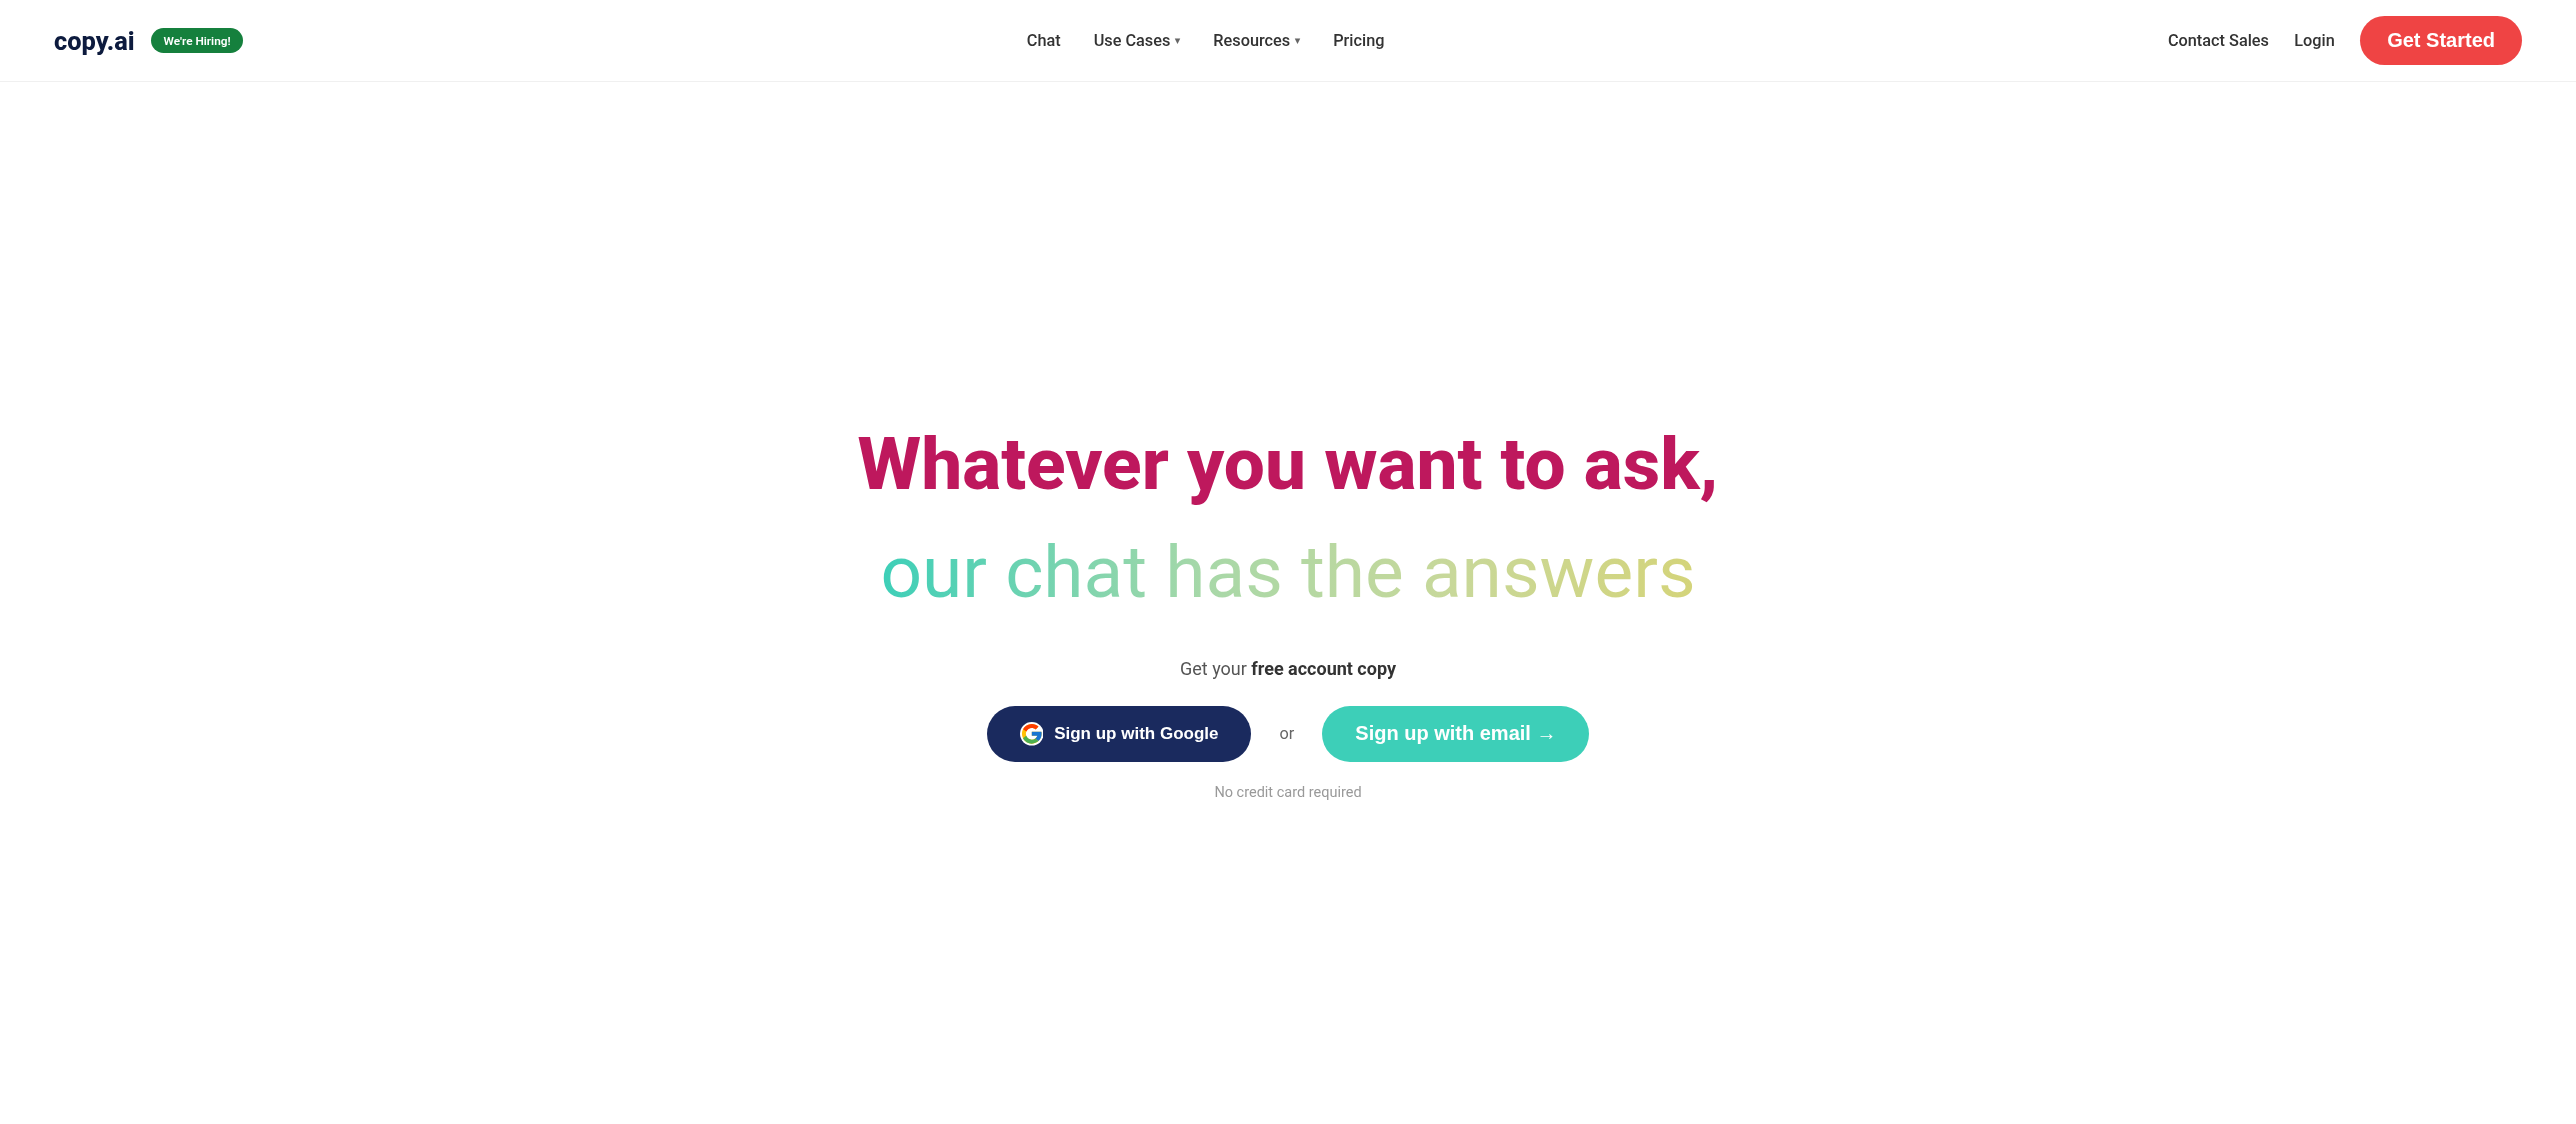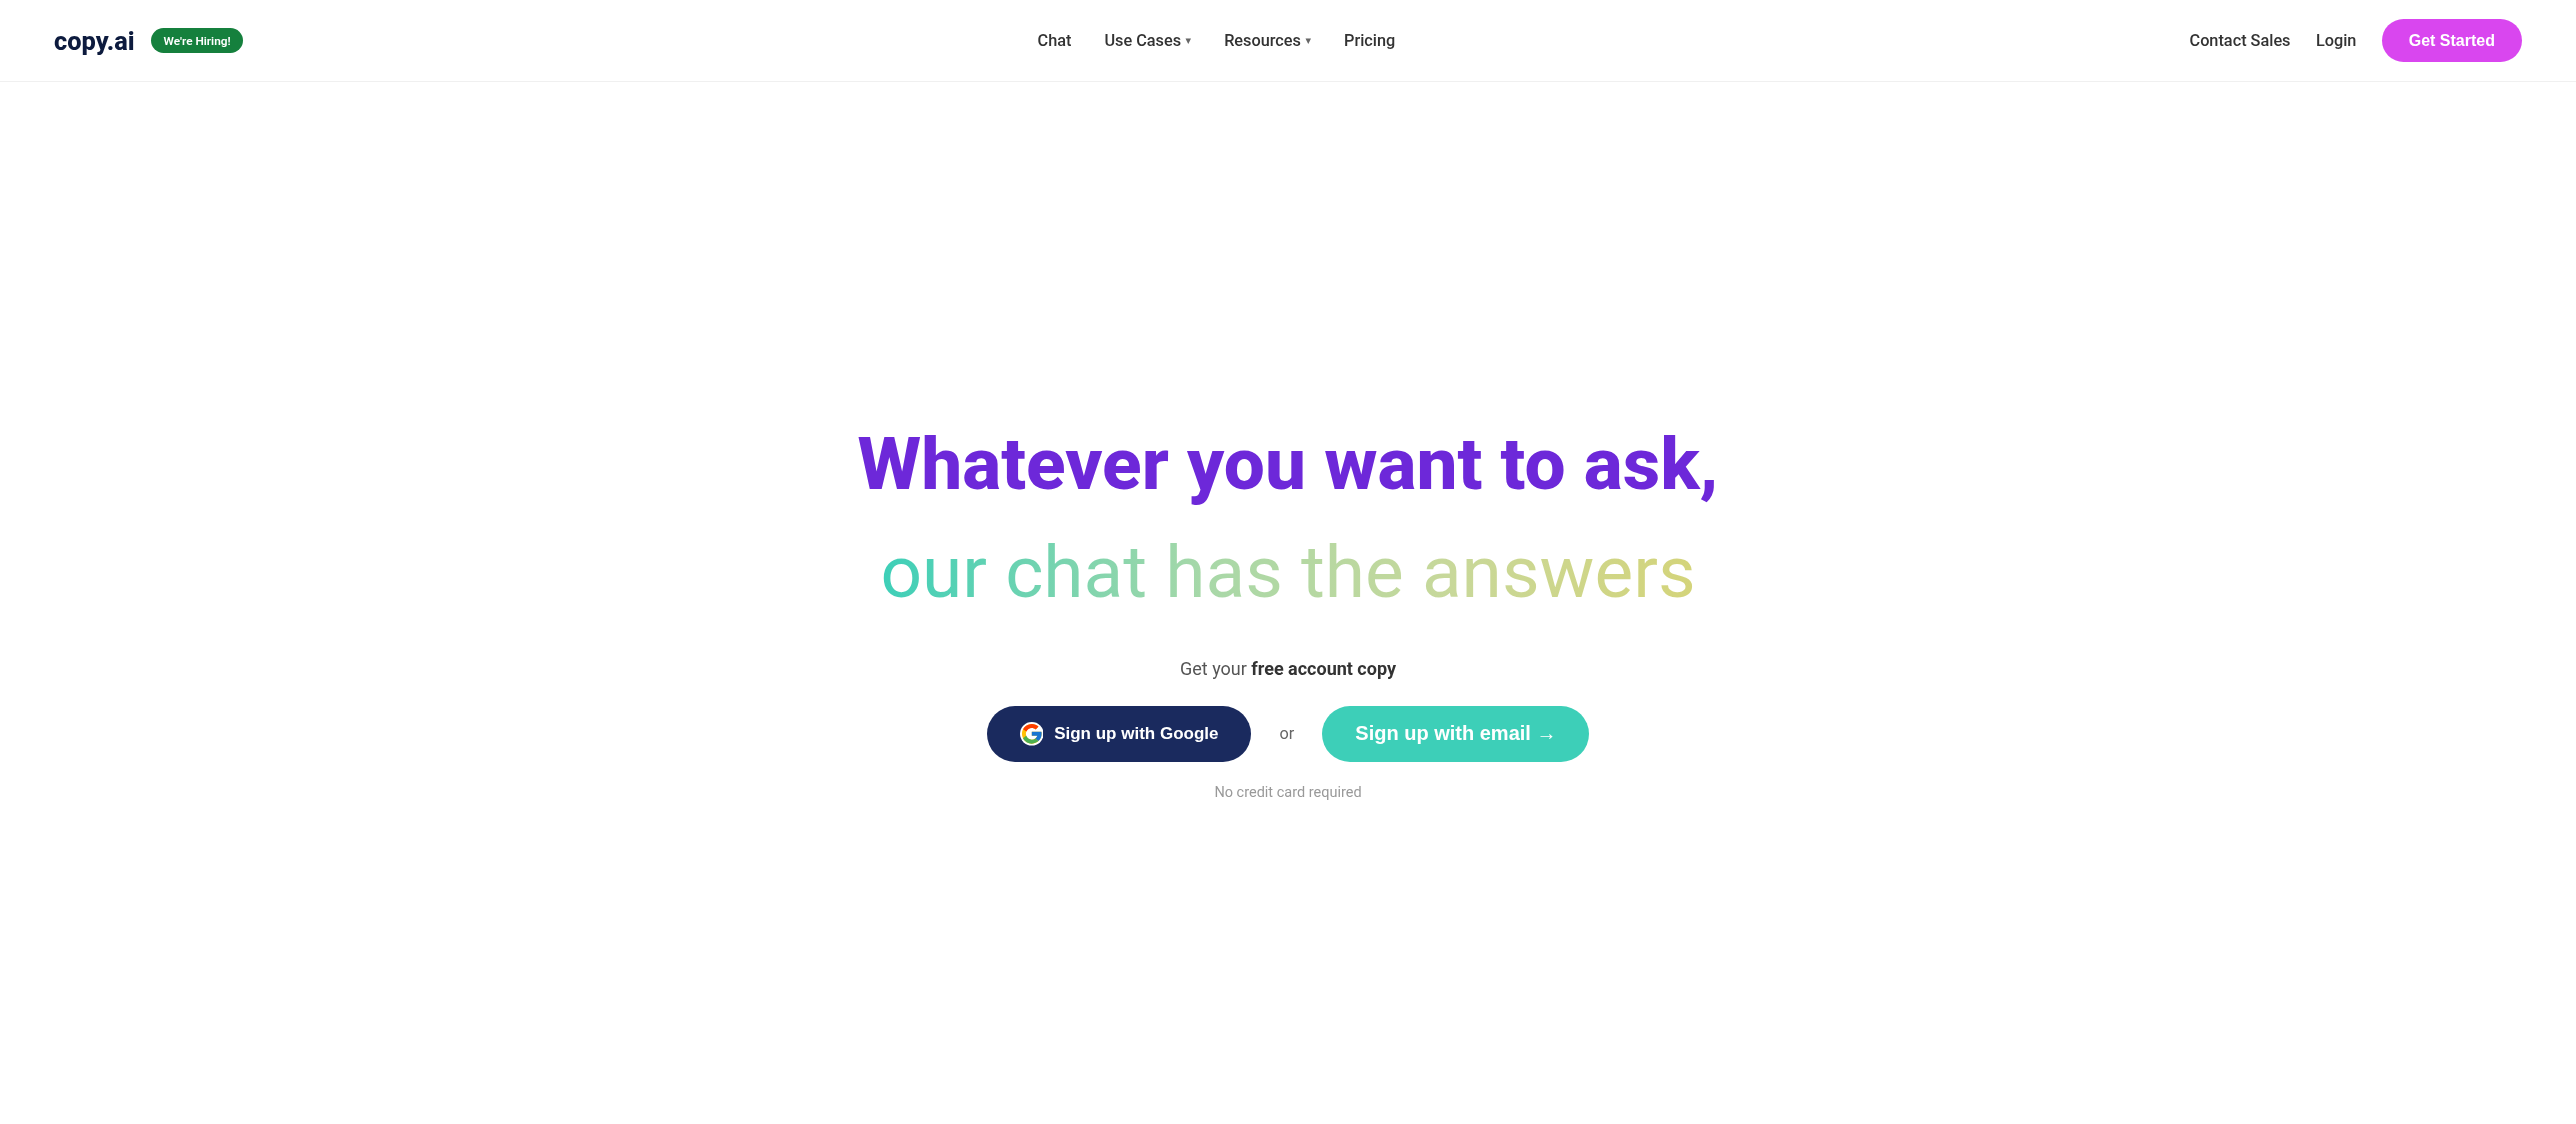--- a/index.html
+++ b/index.html
@@ -86,23 +86,23 @@
 
     .nav-right-link {
       font-size: 16.3px;
       color: #333;
       text-decoration: none;
       font-weight: 500;
       cursor: pointer;
     }
 
     .get-started-btn {
-      background: #d946ef;
-      color: #ffffff;
-      font-size: 16px;
+      background: #ef4444;
+      color: #ffffff;
+      font-size: 20px;
       font-weight: 700;
       padding: 12.7px 27px;
       border-radius: 27px;
       border: none;
       cursor: pointer;
       white-space: nowrap;
     }
 
     
     .hero {
@@ -111,21 +111,21 @@
       align-items: center;
       justify-content: center;
       padding: 73px 36px 54px;
       text-align: center;
       min-height: calc(100vh - 82px);
     }
 
     .hero-title-line1 {
       font-size: 73px;
       font-weight: 800;
-      color: #6d28d9;
+      color: #be185d;
       line-height: 1.1;
       margin-bottom: 22px;
       text-align: right;
     }
 
     .hero-title-line2 {
       font-size: 73px;
       font-weight: 400;
       line-height: 1.1;
       margin-bottom: 45px;

